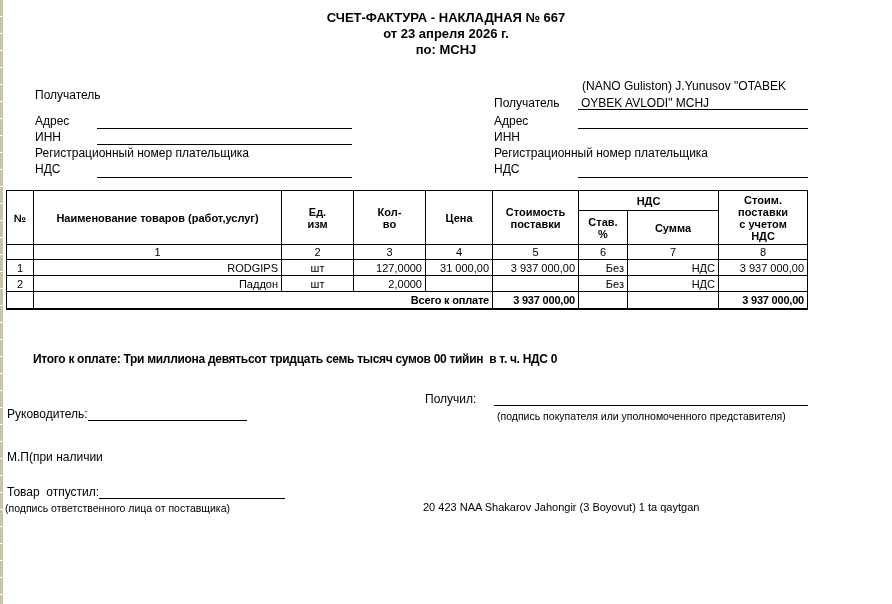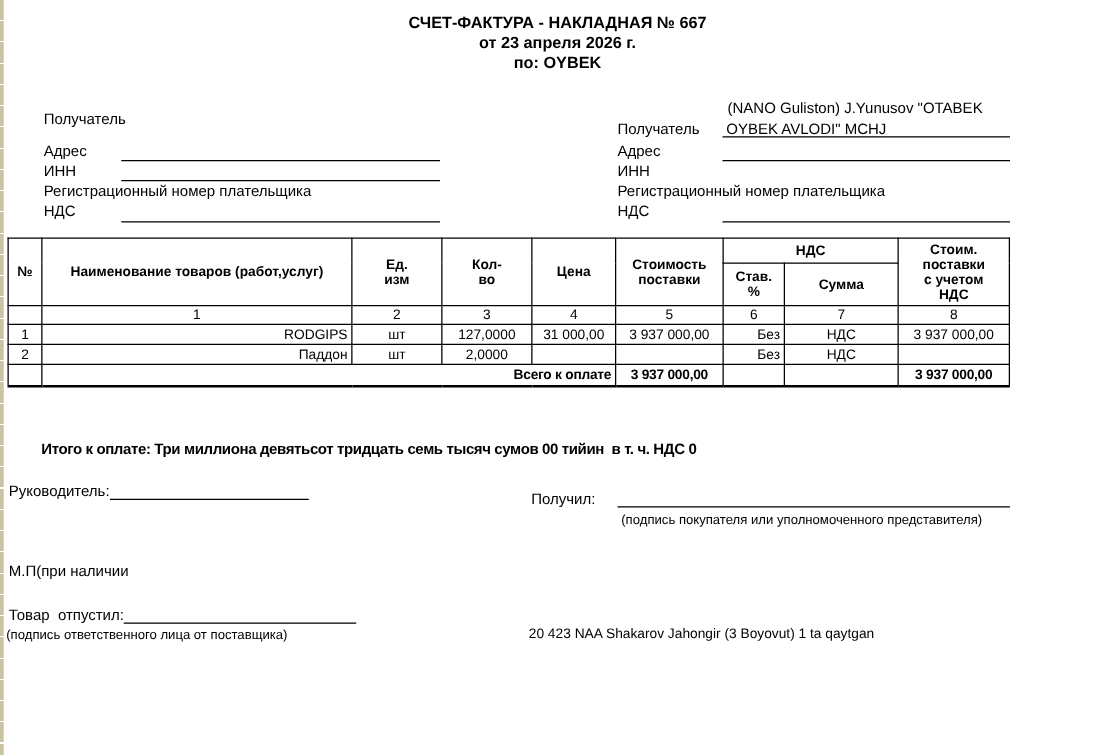--- a/index.html
+++ b/index.html
@@ -19,39 +19,39 @@
   .plain-val { position:absolute; font-size:12px; white-space:nowrap; }
 
   table.inv { position:absolute; left:6px; top:190px; width:801px; border-collapse:collapse; table-layout:fixed; }
   table.inv th, table.inv td { border:1px solid #000; font-size:11px; padding:0 3px; overflow:hidden; }
   table.inv th { font-weight:bold; text-align:center; vertical-align:middle; line-height:12px; white-space:pre-line; }
   tr.hrow1 th { height:20px; }
   tr.hrow2 th { height:34px; }
   tr.nums td { height:15px; text-align:center; }
   tr.item td { height:16px; vertical-align:middle; }
   tr.total-row td { font-weight:bold; height:17px; border-bottom:2px solid #000; letter-spacing:-0.2px; }
-  .c { text-align:center; } .l { text-align:right; } .r { text-align:center; }
+  .c { text-align:center; } .l { text-align:right; } .r { text-align:right; }
 
   .amount-words { position:absolute; left:33px; top:352px; font-weight:bold; font-size:12px; white-space:pre; letter-spacing:-0.3px; }
 
   .sig { position:absolute; display:flex; font-size:12px; align-items:flex-end; height:15px; }
   .sig .lbl { white-space:pre; }
   .sig .line { flex:1; border-bottom:1px solid #000; }
   .caption { position:absolute; font-size:10.5px; white-space:nowrap; }
   .footer-note { position:absolute; font-size:11px; white-space:nowrap; }
 </style>
 </head>
 <body>
 
 <div class="page">
   <div class="sheet-gridline"></div>
 
   <div class="title-line" style="top:10px">СЧЕТ-ФАКТУРА - НАКЛАДНАЯ № 667</div>
   <div class="title-line" style="top:26px">от 23 апреля 2026 г.</div>
-  <div class="title-line" style="top:42px">по: OYBEK</div>
+  <div class="title-line" style="top:42px">по: MCHJ</div>
 
   <div class="party-label" style="left:35px;top:88px">Получатель</div>
   <div class="party-label" style="left:35px;top:114px">Адрес</div>
   <div class="uline" style="left:97px;top:115px;width:255px"><span></span></div>
   <div class="party-label" style="left:35px;top:130px">ИНН</div>
   <div class="uline" style="left:97px;top:131px;width:255px"><span></span></div>
   <div class="party-label" style="left:35px;top:146px">Регистрационный номер плательщика</div>
   <div class="party-label" style="left:35px;top:162px">НДС</div>
   <div class="uline" style="left:97px;top:164px;width:255px"><span></span></div>
 
@@ -137,21 +137,21 @@
         <td class="r">3 937 000,00</td>
         <td></td>
         <td></td>
         <td class="r">3 937 000,00</td>
       </tr>
     </tbody>
   </table>
 
   <div class="amount-words">Итого к оплате: Три миллиона девятьсот тридцать семь тысяч сумов 00 тийин  в т. ч. НДС 0</div>
 
-  <div class="sig" style="left:7px;top:385px;width:240px">
+  <div class="sig" style="left:7px;top:406px;width:240px">
     <span class="lbl">Руководитель:</span>
     <span class="line"></span>
   </div>
   <div class="sig" style="left:425px;top:391px;width:383px">
     <span class="lbl">Получил:</span>
     <span class="line" style="margin-left:18px"></span>
   </div>
   <div class="caption" style="left:497px;top:410px">(подпись покупателя или уполномоченного представителя)</div>
 
 

